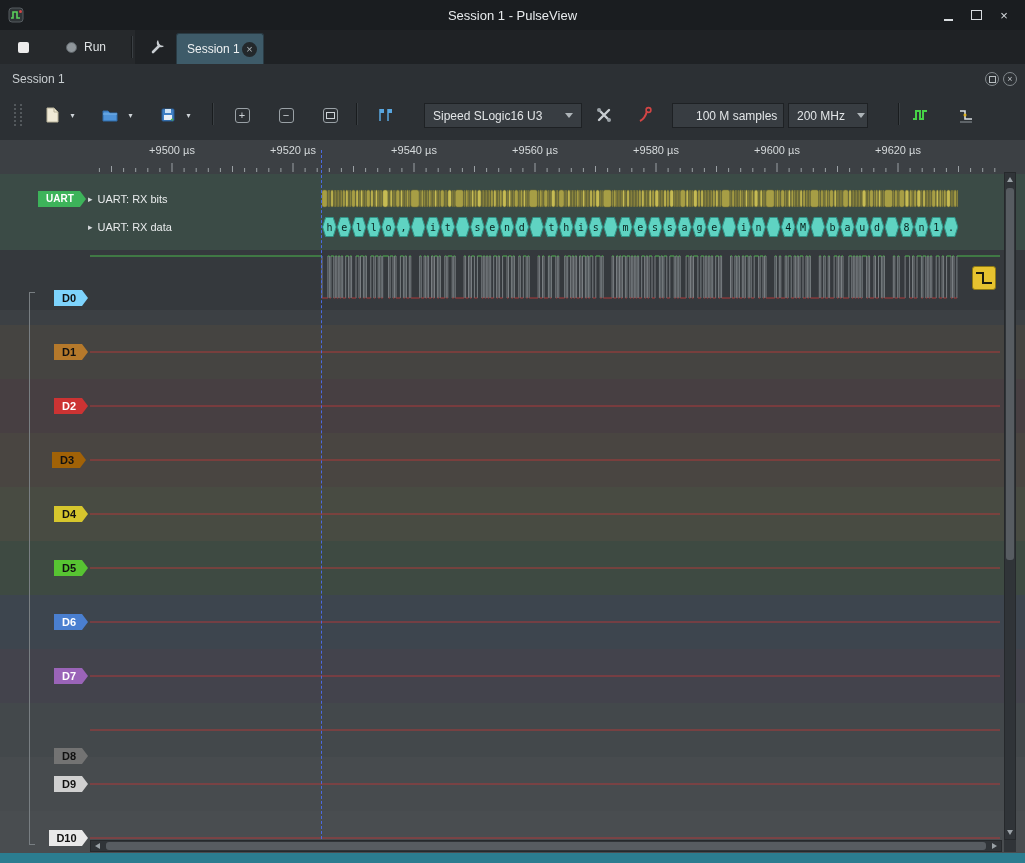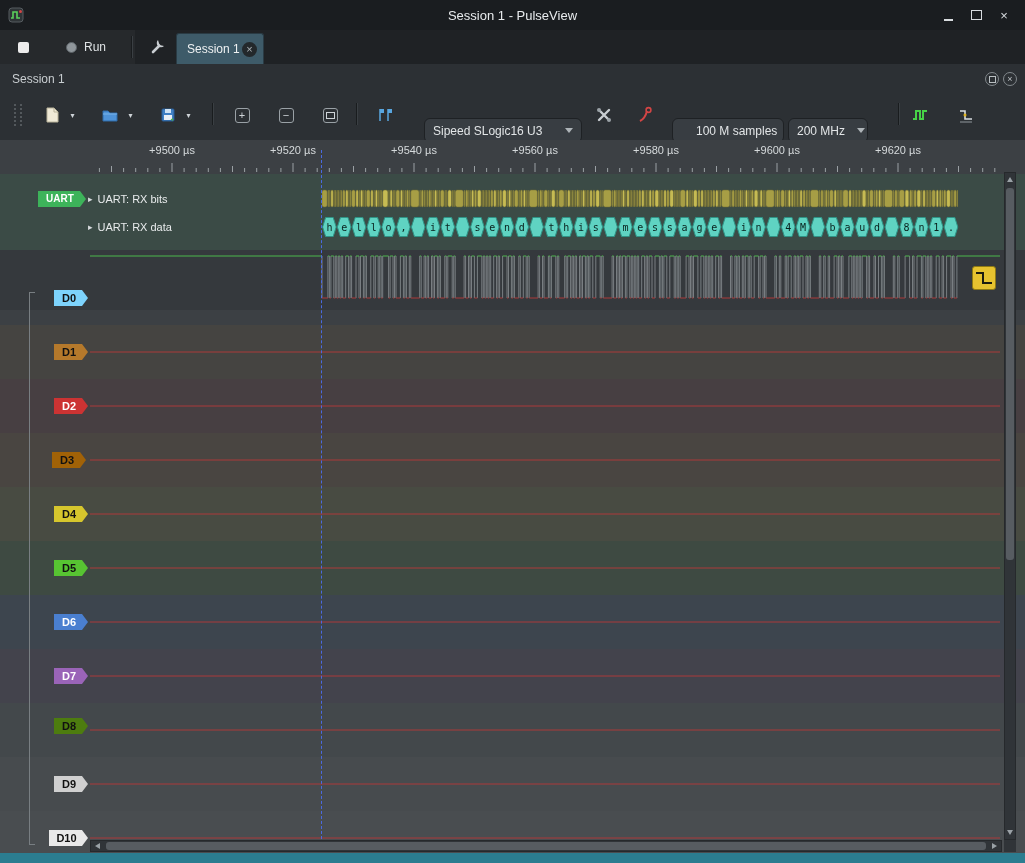--- a/index.html
+++ b/index.html
@@ -40,21 +40,21 @@
   .dockbtn{position:absolute;top:8px;width:14px;height:14px;border-radius:50%;border:1px solid #83898d;
      color:#b9bfc2;font-size:9px;line-height:12px;text-align:center;box-sizing:border-box;}
   #dock-float-button{right:26px;}
   #dock-float-button .sq{width:5px;height:5px;border:1px solid #b9bfc2;margin:3px auto 0;}
   #dock-close-button{right:8px;}
 
   
   #session-toolbar{position:absolute;left:0;top:31px;width:100%;height:44px;}
   .tbtn{position:absolute;top:8px;width:24px;height:24px;border-radius:3px;display:flex;align-items:center;justify-content:center;}
   .tcaret{position:absolute;top:8px;width:13px;height:24px;display:flex;align-items:center;justify-content:center;font-size:8px;color:#cfd4d8;}
-  .combo{position:absolute;top:23px;height:25px;background:#383d42;border:1px solid #1e2124;border-radius:6px;
+  .combo{position:absolute;top:8px;height:25px;background:#383d42;border:1px solid #1e2124;border-radius:0;
      display:flex;align-items:center;padding:0 8px;box-sizing:border-box;font-size:12px;color:#e2e5e7;}
   .combo .cc{margin-left:auto;width:0;height:0;border-left:4px solid transparent;border-right:4px solid transparent;border-top:5px solid #aeb4b8;}
   .combo .ctext{margin-right:12px;white-space:nowrap;}
   .handle{position:absolute;top:9px;width:4px;height:22px;border-left:2px dotted #53585c;border-right:2px dotted #53585c;}
   .sqicon{width:15px;height:15px;border:1px solid #9aa1a6;border-radius:3px;color:#cfd4d8;font-size:11px;line-height:12px;text-align:center;box-sizing:border-box;}
   .sqicon .inner{width:7px;height:5px;border:1px solid #cfd4d8;margin:3px auto 0;}
 
   
   #trace-view{position:absolute;left:0;top:76px;width:100%;height:713px;background:#3c4044;overflow:hidden;}
   #ruler{position:absolute;left:0;top:0;width:100%;height:32px;}
@@ -719,21 +719,21 @@
         </div>
         <div id="group-bracket"></div>
       <div class="chtag" style="width: 34px; left: 54px; top: 150px; background: #7dd3fc; color: rgb(17, 17, 17);">D0</div>
           <div class="chtag" style="width: 34px; left: 54px; top: 204px; background: rgb(181, 121, 43); color: rgb(17, 17, 17);">D1</div>
           <div class="chtag" style="width: 34px; left: 54px; top: 258px; background: rgb(204, 51, 51); color: rgb(255, 255, 255);">D2</div>
           <div class="chtag" style="width: 34px; left: 52px; top: 312px; background: #a16207; color: rgb(17, 17, 17);">D3</div>
           <div class="chtag" style="width: 34px; left: 54px; top: 366px; background: rgb(214, 198, 45); color: rgb(17, 17, 17);">D4</div>
           <div class="chtag" style="width: 34px; left: 54px; top: 420px; background: rgb(87, 196, 50); color: rgb(17, 17, 17);">D5</div>
           <div class="chtag" style="width: 34px; left: 54px; top: 474px; background: rgb(74, 127, 208); color: rgb(255, 255, 255);">D6</div>
           <div class="chtag" style="width: 34px; left: 54px; top: 528px; background: rgb(154, 100, 184); color: rgb(255, 255, 255);">D7</div>
-          <div class="chtag" style="width: 34px; left: 54px; top: 578px; background: #4d7c0f; color: rgb(17, 17, 17);">D8</div>
+          <div class="chtag" style="width: 34px; left: 54px; top: 608px; background: #737373; color: rgb(17, 17, 17);">D8</div>
           <div class="chtag" style="width: 34px; left: 54px; top: 636px; background: rgb(208, 208, 208); color: rgb(17, 17, 17);">D9</div>
           <div class="chtag" style="width: 39px; left: 49px; top: 690px; background: rgb(232, 232, 232); color: rgb(17, 17, 17);">D10</div>
         </div>
 
       <div id="cursor-line" style="border-left-color: rgb(74, 106, 224);"></div>
       <div id="trigger-flag" style="background: rgb(230, 194, 47);">
         <svg width="22" height="22" viewBox="0 0 22 22">
           <polyline points="3,6 10,6 10,16 19,16" stroke="#1c1c10" stroke-width="2" fill="none"></polyline>
         </svg>
       </div>

